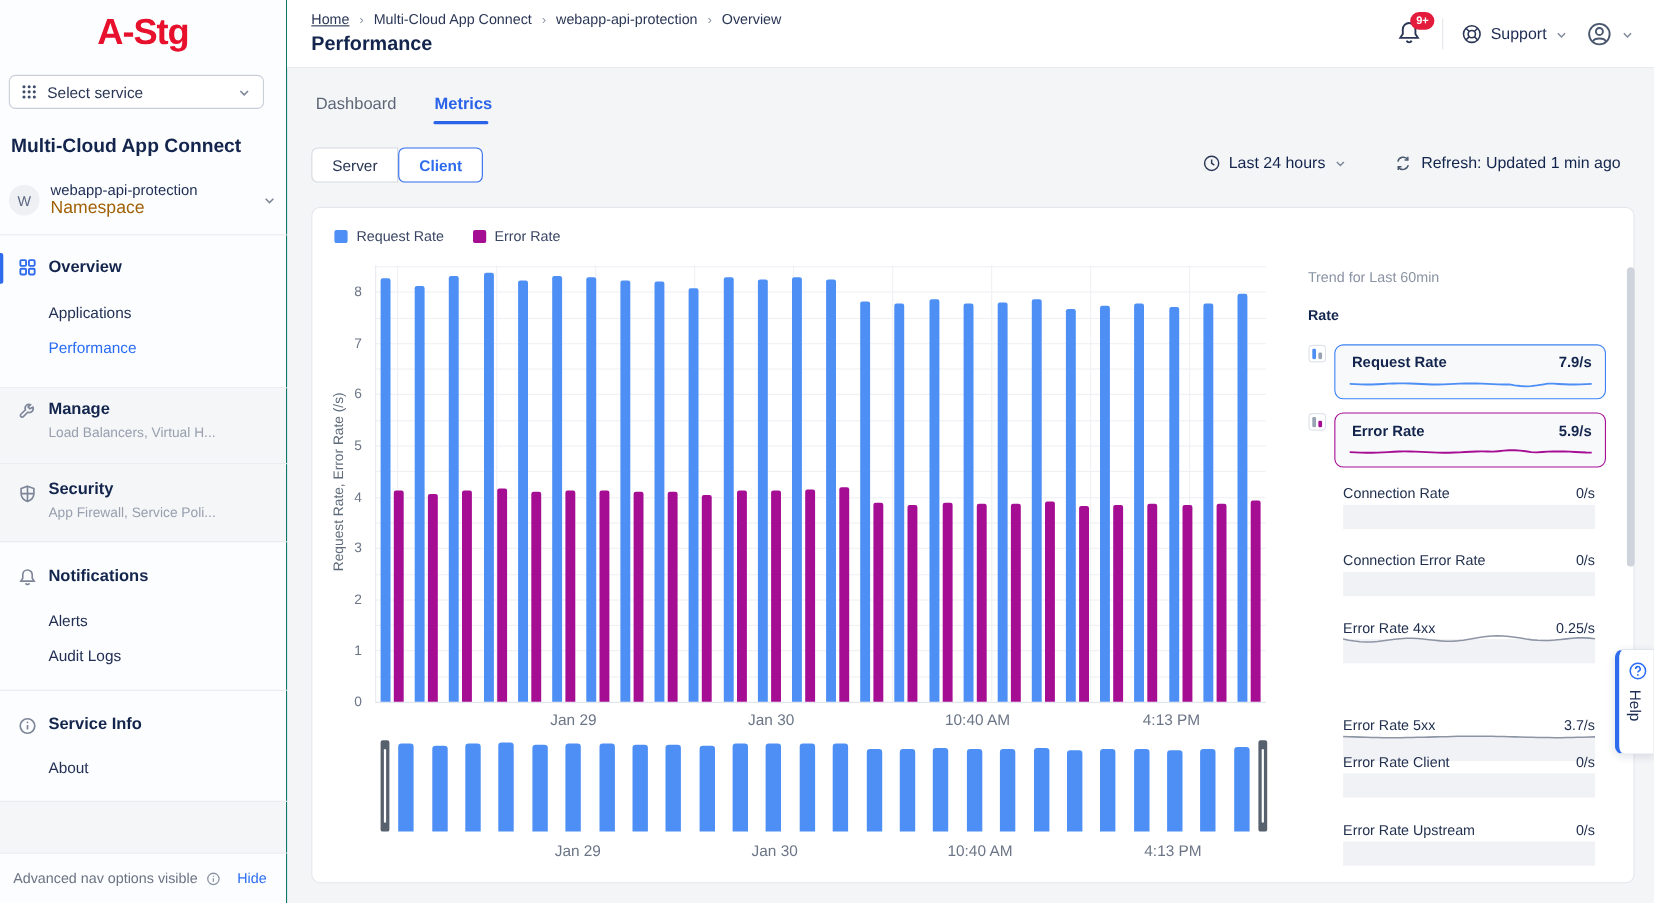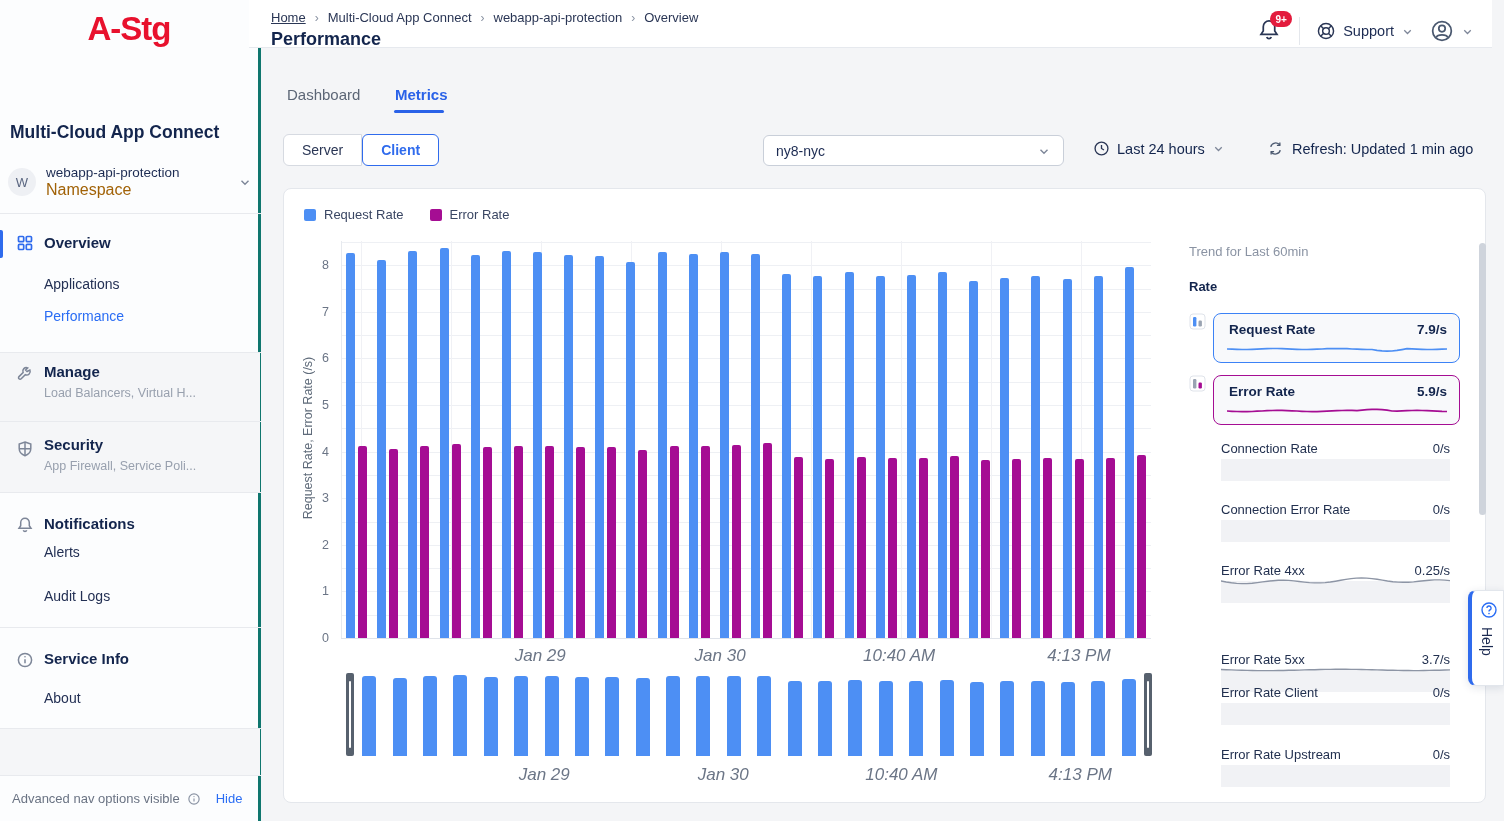--- a/index.html
+++ b/index.html
@@ -1,21 +1,21 @@
 <!DOCTYPE html>
 <html><head>
 <meta charset="utf-8">
 <style>
   * { margin:0; padding:0; box-sizing:border-box; }
   html,body { width:1504px; height:821px; }
   body { font-family:"Liberation Sans", sans-serif; color:#1b2a4e; }
   #app { position:relative; width:1504px; height:821px; background:#f4f5f7; overflow:hidden; }
 
   
-  .sidebar { position:absolute; left:0; top:0; width:261px; height:821px; background:#fcfdfe; border-right:3px solid #0f766e; }
+  .sidebar { position:absolute; left:0; top:0; width:261px; height:821px; background:#fcfdfe; border-right:1px solid #0f766e; }
   .logo { position:absolute; top:10px; left:0; width:100%; text-align:center; font-size:33px; font-weight:bold; color:#e8112d; letter-spacing:-1px; }
   .select-service { position:absolute; left:8px; top:68px; width:232px; height:31px; border:1px solid #c9cfd9; border-radius:6px; background:#fff; display:flex; align-items:center; padding:0 10px; gap:9px; cursor:pointer; }
   .select-service span { font-size:14px; color:#2a3655; flex:1; }
   .product-title { position:absolute; left:10px; top:122px; font-size:17.5px; font-weight:800; color:#13254d; }
   .ns-row { position:absolute; left:8px; top:165px; width:244px; height:34px; display:flex; align-items:center; gap:10px; cursor:pointer; }
   .ns-avatar { width:28px; height:28px; border-radius:50%; background:#eef0f4; color:#5a6680; font-size:13px; display:flex; align-items:center; justify-content:center; }
   .ns-name { font-size:13.5px; color:#1c2b52; line-height:16px; }
   .ns-type { font-size:16px; color:#a16207; }
   .sb-div { position:absolute; left:0; width:261px; border-top:1px solid #e8eaee; }
   .nav-head { position:absolute; left:44px; font-size:15px; font-weight:600; color:#13254d; cursor:pointer; }
@@ -23,21 +23,21 @@
   .nav-link { position:absolute; left:44px; font-size:14px; color:#233054; cursor:pointer; }
   .nav-link.active { color:#2a6df4; }
   .nav-icon { position:absolute; left:16px; width:18px; height:18px; color:#7d8698; }
   .nav-icon.blue { color:#2f6bed; }
   .active-bar { position:absolute; left:0; top:230px; width:3px; height:28px; background:#2f6bed; border-radius:0 2px 2px 0; }
   .gray-sec { position:absolute; left:0; width:260px; background:#f5f6f8; }
   .sb-footer { position:absolute; left:12px; top:791px; font-size:13px; color:#6a7383; display:flex; align-items:center; gap:7px; }
   .hide-link { color:#2a6df4; cursor:pointer; margin-left:8px; }
 
   
-  .topbar { position:absolute; left:249px; top:0; width:1243px; height:48px; background:#ffffff; border-bottom:1px solid #e6e9ee; }
+  .topbar { position:absolute; left:261px; top:0; width:1243px; height:62px; background:#ffffff; border-bottom:1px solid #e6e9ee; }
   .crumbs { position:absolute; left:22px; top:10px; font-size:13px; color:#2a3655; display:flex; gap:9px; align-items:center; }
   .crumb { cursor:pointer; }
   .crumb.home { text-decoration:underline; }
   .crumb-sep { color:#8a93a3; font-size:12px; }
   .page-title { position:absolute; left:22px; top:29px; font-size:18px; font-weight:700; color:#13254d; }
   .top-actions { position:absolute; right:18px; top:14px; height:34px; display:flex; align-items:center; gap:16px; }
   .bell-wrap { position:relative; width:26px; height:26px; cursor:pointer; color:#2a3655; }
   .badge { position:absolute; top:-7px; right:-9px; min-width:22px; height:16px; background:#e31b3d; border-radius:9px; color:#fff; font-size:10px; font-weight:bold; display:flex; align-items:center; justify-content:center; padding:0 4px; }
   .vdiv { width:1px; height:28px; background:#e4e7ec; }
   .support, .user-menu { display:flex; align-items:center; gap:7px; cursor:pointer; color:#2a3655; }
@@ -63,21 +63,21 @@
   
   .card { position:absolute; left:22px; top:126px; width:1203px; height:615px; background:#fff; border:1px solid #e4e7ec; border-radius:8px; }
   .legend { position:absolute; left:20px; top:18px; display:flex; gap:26px; align-items:center; }
   .legend-item { display:flex; align-items:center; gap:8px; font-size:13px; color:#3a4663; }
   .legend-swatch { width:12px; height:12px; border-radius:2px; }
   .gridline-h { position:absolute; height:1px; background:#eef0f4; }
   .gridline-h.base { background:#dfe3ea; }
   .gridline-v { position:absolute; width:1px; background:#f0f1f5; }
   .axis-left { position:absolute; width:1px; background:#e7eaef; }
   .ytick { position:absolute; width:30px; text-align:right; font-size:12.5px; color:#6b7586; }
-  .xtick { position:absolute; width:80px; text-align:center; font-size:17px; color:#6b7586;font-style:italic; }
+  .xtick { position:absolute; width:80px; font-size:14px; color:#6b7586; }
   .bar { position:absolute; border-radius:2px 2px 0 0; }
   .y-title { position:absolute; left:-126px; top:242px; width:300px; text-align:center; font-size:12.5px; color:#5f6b7a; transform:rotate(-90deg); }
   .nav-handle { position:absolute; width:8px; background:#57616e; border-radius:2px; cursor:ew-resize; }
   .nav-handle::after { content:""; position:absolute; left:3px; top:8px; bottom:8px; width:1.5px; background:#fff; border-radius:1px; }
 
   
   .trend-title { position:absolute; left:905px; top:55px; font-size:13px; color:#8a93a3; }
   .rate-head { position:absolute; left:905px; top:90px; font-size:13px; font-weight:700; color:#13254d; }
   .mini-icon { position:absolute; left:905px; width:17px; height:17px; }
   .trend-card { position:absolute; left:929px; width:247px; height:50px; background:#f8f9fb; border-radius:8px; cursor:pointer; }
@@ -97,20 +97,37 @@
   .help-label { position:absolute; left:7px; top:36px; writing-mode:vertical-rl; font-size:14px; color:#1c2b52; }
 </style>
 </head>
 <body>
 
 <div id="app">
 
   <aside class="sidebar">
     <div class="logo">A-Stg</div>
 
+    <div class="select-service">
+      <svg width="15" height="15" viewBox="0 0 16 16" fill="#3f4d6b">
+        <circle cx="3" cy="3" r="1.5"></circle>
+          <circle cx="8" cy="3" r="1.5"></circle>
+          <circle cx="13" cy="3" r="1.5"></circle>
+        <circle cx="3" cy="8" r="1.5"></circle>
+          <circle cx="8" cy="8" r="1.5"></circle>
+          <circle cx="13" cy="8" r="1.5"></circle>
+        <circle cx="3" cy="13" r="1.5"></circle>
+          <circle cx="8" cy="13" r="1.5"></circle>
+          <circle cx="13" cy="13" r="1.5"></circle>
+      </svg>
+      <span>Select service</span>
+      <svg class="chev" width="14" height="14" viewBox="0 0 16 16" fill="none" stroke="#7d8698" stroke-width="1.6">
+          <path d="M4 6.5 L8 10.5 L12 6.5"></path>
+        </svg>
+    </div>
 
     <div class="product-title">Multi-Cloud App Connect</div>
 
     <div class="ns-row">
       <div class="ns-avatar">W</div>
       <div style="flex:1">
         <div class="ns-name">webapp-api-protection</div>
         <div class="ns-type">Namespace</div>
       </div>
       <svg class="chev" width="14" height="14" viewBox="0 0 16 16" fill="none" stroke="#7d8698" stroke-width="1.6">
@@ -150,21 +167,21 @@
     <div class="nav-head" style="top:436px">Security</div>
     <div class="nav-sub-title" style="top:459px">App Firewall, Service Poli...</div>
 
     <div class="sb-div" style="top:492px"></div>
 
     <svg class="nav-icon" style="top:516px" viewBox="0 0 18 18" fill="none" stroke="currentColor" stroke-width="1.5">
       <path d="M9 2.2 a4.3 4.3 0 0 0 -4.3 4.3 v3.2 L3 12.3 h12 l-1.7 -2.6 V6.5 A4.3 4.3 0 0 0 9 2.2 Z"></path>
       <path d="M7.3 14.2 a1.8 1.8 0 0 0 3.4 0"></path>
     </svg>
     <div class="nav-head" style="top:515px">Notifications</div>
-    <div class="nav-link" style="top:544px">Alerts</div>
+    <div class="nav-link" style="top:556px">Alerts</div>
     <div class="nav-link" style="top:588px">Audit Logs</div>
 
     <div class="sb-div" style="top:627px"></div>
 
     <svg class="nav-icon" style="top:651px" viewBox="0 0 18 18" fill="none" stroke="currentColor" stroke-width="1.5">
       <circle cx="9" cy="9" r="6.6"></circle>
         <path d="M9 8.2 V12.2"></path>
         <circle cx="9" cy="5.8" r="0.8" fill="currentColor" stroke="none"></circle>
     </svg>
     <div class="nav-head" style="top:650px">Service Info</div>
@@ -233,26 +250,20 @@
   <main class="main">
     <div class="tab" style="left:26px">Dashboard</div>
     <div class="tab active" style="left:134px">Metrics</div>
     <div class="tab-underline" style="left:133px; width:50px"></div>
 
     <div class="toggle">
       <div class="toggle-btn">Server</div>
       <div class="toggle-btn active">Client</div>
     </div>
 
-    <div class="site-select">
-      <span>ny8-nyc</span>
-      <svg class="chev" width="14" height="14" viewBox="0 0 16 16" fill="none" stroke="#7d8698" stroke-width="1.6">
-          <path d="M4 6.5 L8 10.5 L12 6.5"></path>
-        </svg>
-    </div>
 
     <div class="time-range">
       <svg width="17" height="17" viewBox="0 0 18 18" fill="none" stroke="#2a3655" stroke-width="1.4">
         <circle cx="9" cy="9" r="6.8"></circle>
           <path d="M9 5.2 V9 L11.6 10.6"></path>
       </svg>
       <span>Last 24 hours</span>
       <svg class="chev" width="13" height="13" viewBox="0 0 16 16" fill="none" stroke="#7d8698" stroke-width="1.6">
           <path d="M4 6.5 L8 10.5 L12 6.5"></path>
         </svg>

